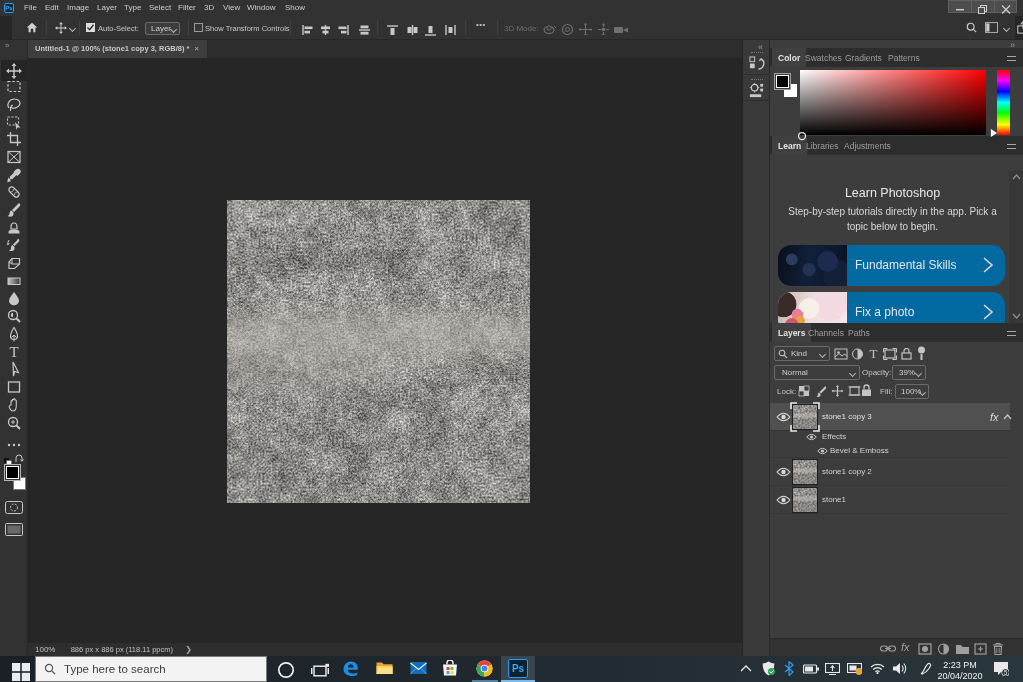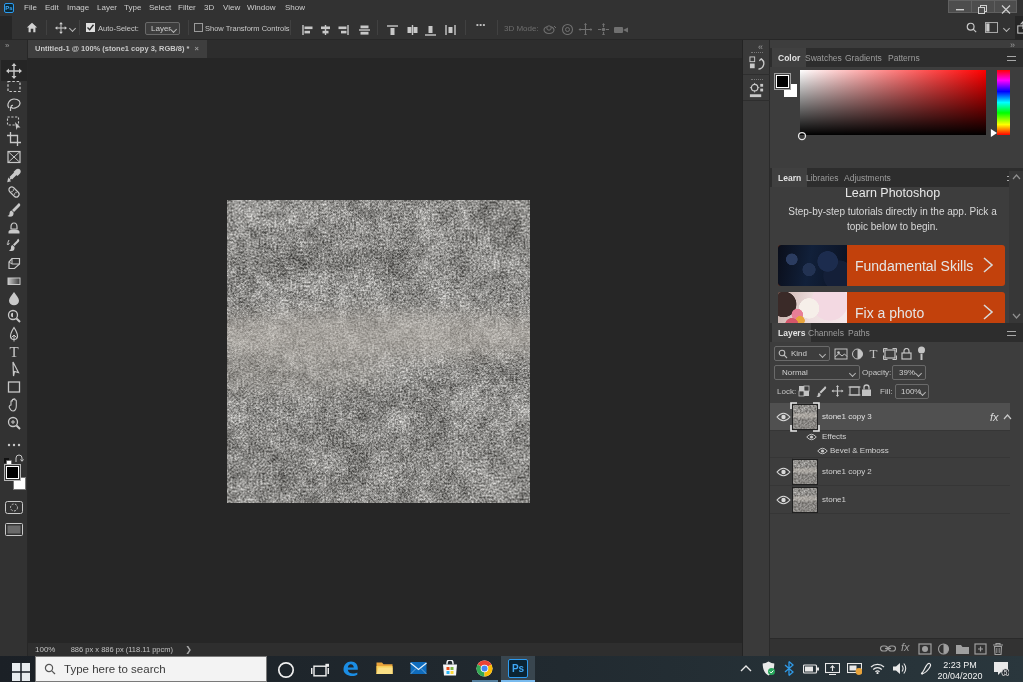--- a/index.html
+++ b/index.html
@@ -44,21 +44,21 @@
 .ptab.active { background:#404040; color:#e2e2e2; font-weight:bold;text-align:right; }
 .burger { position:absolute; right:7px; top:8px; width:9px; height:5px; border-top:1.5px solid #a8a8a8; border-bottom:1.5px solid #a8a8a8; }
 
 
 #colorfield { position:absolute; left:30px; top:30px; width:186px; height:65px;
  background:linear-gradient(to bottom, rgba(0,0,0,0), #000), linear-gradient(to right, #fff, #f00); }
 #huestrip { position:absolute; left:227px; top:30px; width:13px; height:65px;
  background:linear-gradient(to bottom,#f00 0%,#f0f 16%,#00f 33%,#0ff 50%,#0f0 66%,#ff0 84%,#f00 100%); }
 
 
-.card { position:absolute; left:8px; width:227px; height:41px; background:#c2410c; border-radius:3px; color:#e5e5e5; font-size:14px; overflow:hidden; }
+.card { position:absolute; left:8px; width:227px; height:41px; background:#0369a1; border-radius:13px; color:#e5e5e5; font-size:12px; overflow:hidden; }
 .cardimg { position:absolute; left:0; top:0; width:69px; height:41px; }
 .chev { position:absolute; right:9px; top:11px; width:18px; height:18px; }
 
 
 .lrow { position:absolute; left:0; width:240px; color:#d2d2d2; font-size:8px; border-bottom:1px solid #363636; }
 .thumb { position:absolute; left:23px; top:2px; width:24px; height:24px; outline:1px solid #202020; }
 .ltxt { position:absolute; font-size:8px; color:#d2d2d2; }
 
 
 #taskbar { position:absolute; left:0; top:656px; width:1023px; height:26px; background:linear-gradient(90deg,#1b2026,#212a30 55%,#2a373d); }
@@ -386,21 +386,21 @@
   <div id="colorfield"></div>
   <svg class="abs" style="left:27px;top:91px;z-index:5" width="10" height="10" viewBox="0 0 12 12">
       <circle cx="6" cy="6" r="4.2" fill="none" stroke="#e8e8e8" stroke-width="1.5"></circle>
     </svg>
   <div id="huestrip"></div>
   <svg class="abs" style="left:220px;top:89px;z-index:5" width="7" height="8" viewBox="0 0 8 9">
       <path d="M1 0 L8 4.5 L1 9 Z" fill="#fff"></path>
     </svg>
 
   
-  <div class="phead" style="top:128px">
+  <div class="phead" style="top:96px">
     <div class="ptab active" style="left:2px">Learn</div>
     <div class="ptab" style="left:30px">Libraries</div>
     <div class="ptab" style="left:68px">Adjustments</div>
     <div class="burger"></div>
   </div>
   <div class="abs" style="top:165px;left:0;width:245px;text-align:center;color:#d8d8d8;font-size:10px;line-height:14.5px">Step-by-step tutorials directly in the app. Pick a<br>topic below to begin.</div>
   <div class="abs" style="top:146px;left:0;width:245px;text-align:center;color:#e8e8e8;font-size:12.5px">Learn Photoshop</div>
   <div class="card" style="top:205px">
     <div class="cardimg" id="cimg1" style="background: radial-gradient(circle at 20% 35%, rgb(43, 60, 96) 0px, rgb(43, 60, 96) 9%, transparent 10%), radial-gradient(circle at 45% 60%, rgb(34, 50, 82) 0px, rgb(34, 50, 82) 14%, transparent 15%), radial-gradient(circle at 72% 40%, rgb(28, 44, 78) 0px, rgb(28, 44, 78) 18%, transparent 19%), radial-gradient(circle at 88% 75%, rgb(20, 31, 56) 0px, rgb(20, 31, 56) 22%, transparent 23%), linear-gradient(100deg, rgb(10, 14, 26), rgb(17, 32, 58) 45%, rgb(11, 18, 34));"></div>
     <span style="position:absolute;left:77px;top:13px">Fundamental Skills</span>

